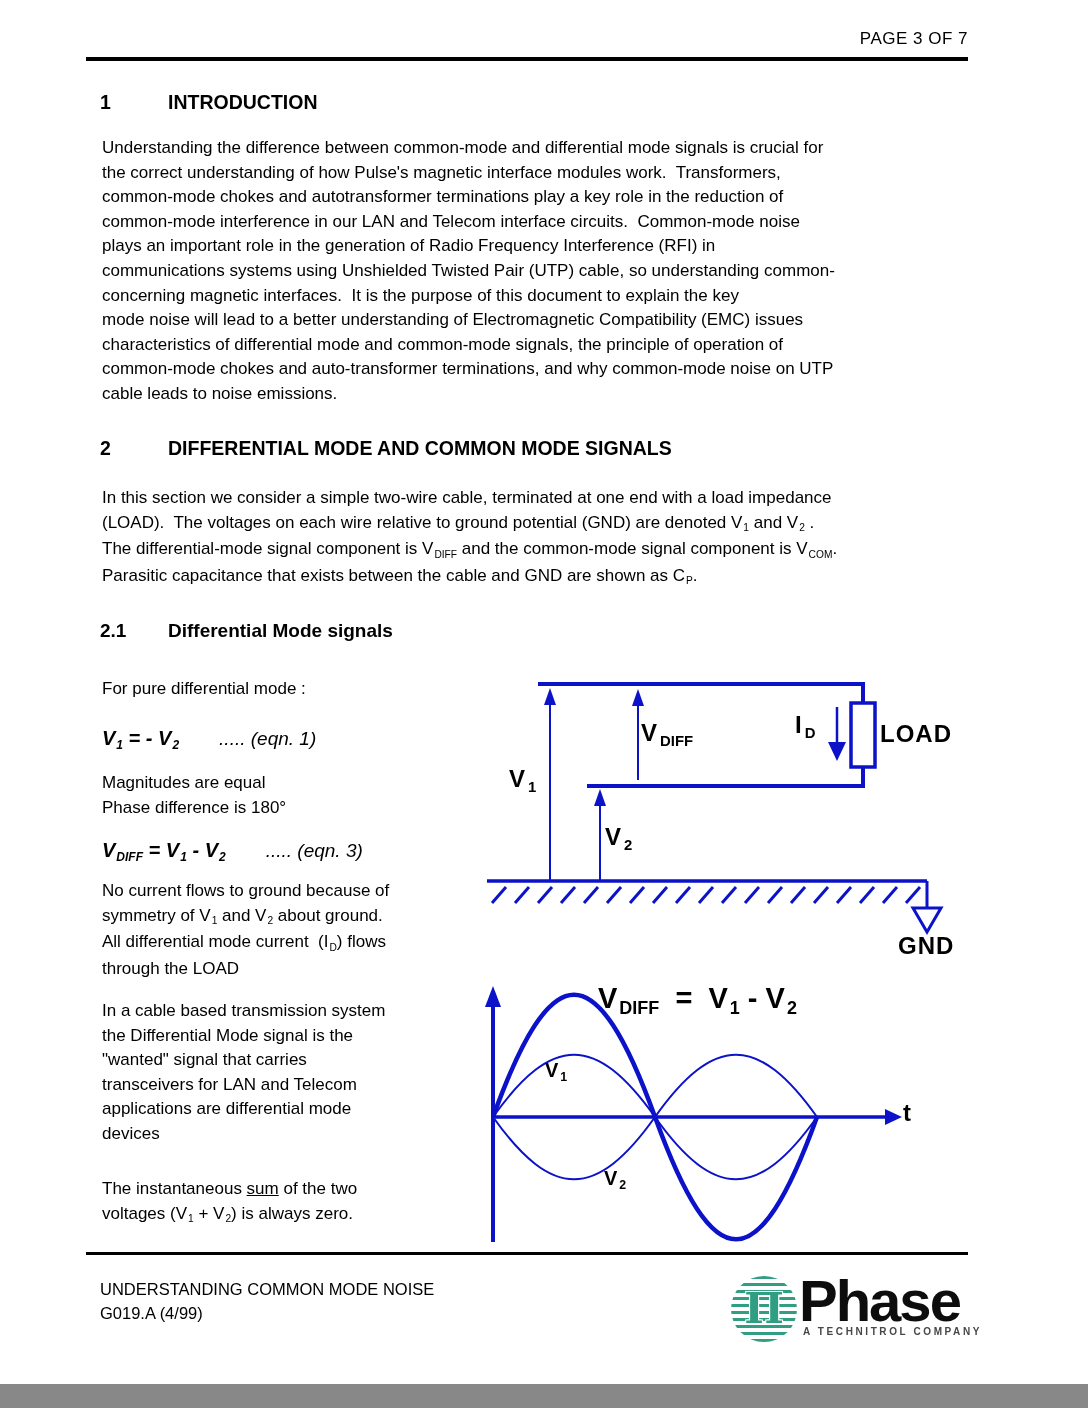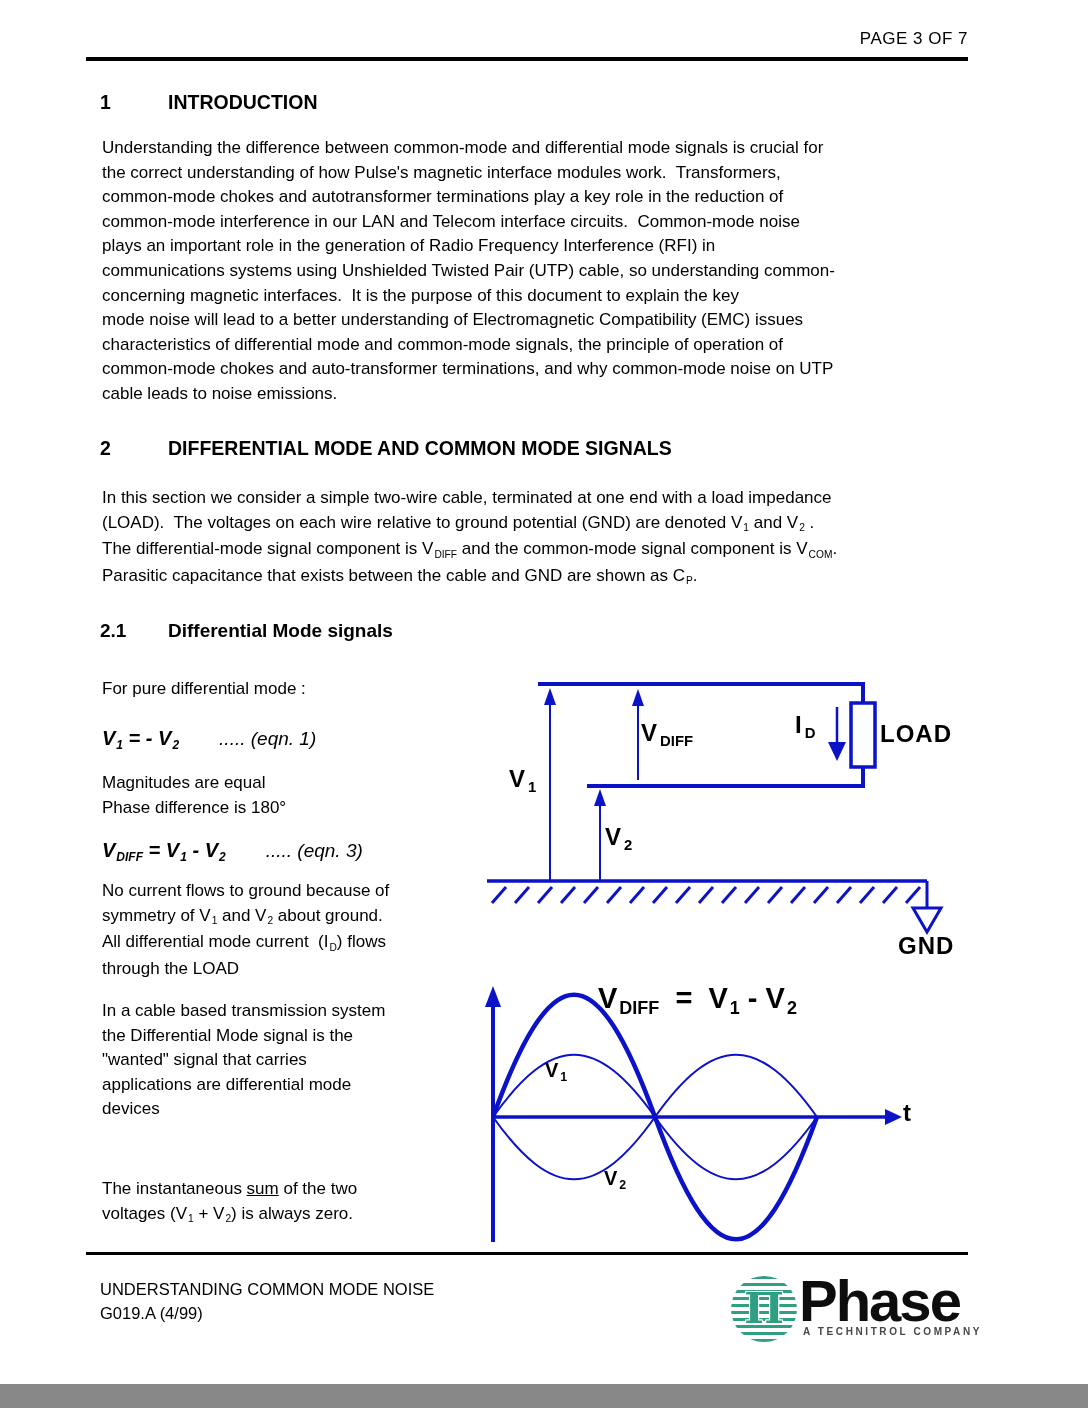--- a/index.html
+++ b/index.html
@@ -91,20 +91,21 @@
   <div class="abs body-text" style="left:102px;top:879px;width:360px;">
       <div class="tline">No current flows to ground because of</div>
       <div class="tline"><span class="st-n">symmetry of V</span><span class="st-s">1</span><span class="st-n"> and V</span><span class="st-s">2</span><span class="st-n"> about ground.</span></div>
       <div class="tline"><span class="st-n">All differential mode current  (I</span><span class="st-s">D</span><span class="st-n">) flows</span></div>
       <div class="tline">through the LOAD</div>
     </div>
   <div class="abs body-text" style="left:102px;top:999px;width:360px;">
       <div class="tline">In a cable based transmission system</div>
       <div class="tline">the Differential Mode signal is the</div>
       <div class="tline">"wanted" signal that carries</div>
+      <div class="tline">transceivers for LAN and Telecom</div>
       <div class="tline">applications are differential mode</div>
       <div class="tline">devices</div>
     </div>
   <div class="abs body-text" style="left:102px;top:1177px;width:360px;">
       <div class="tline"><span class="st-n">The instantaneous </span><span class="st-u">sum</span><span class="st-n"> of the two</span></div>
       <div class="tline"><span class="st-n">voltages (V</span><span class="st-s">1</span><span class="st-n"> + V</span><span class="st-s">2</span><span class="st-n">) is always zero.</span></div>
     </div>
 
   <svg class="abs" style="left:480px;top:655px;" width="520" height="325" viewBox="0 0 520 325">
     <g stroke="#0b12c8" fill="none">

